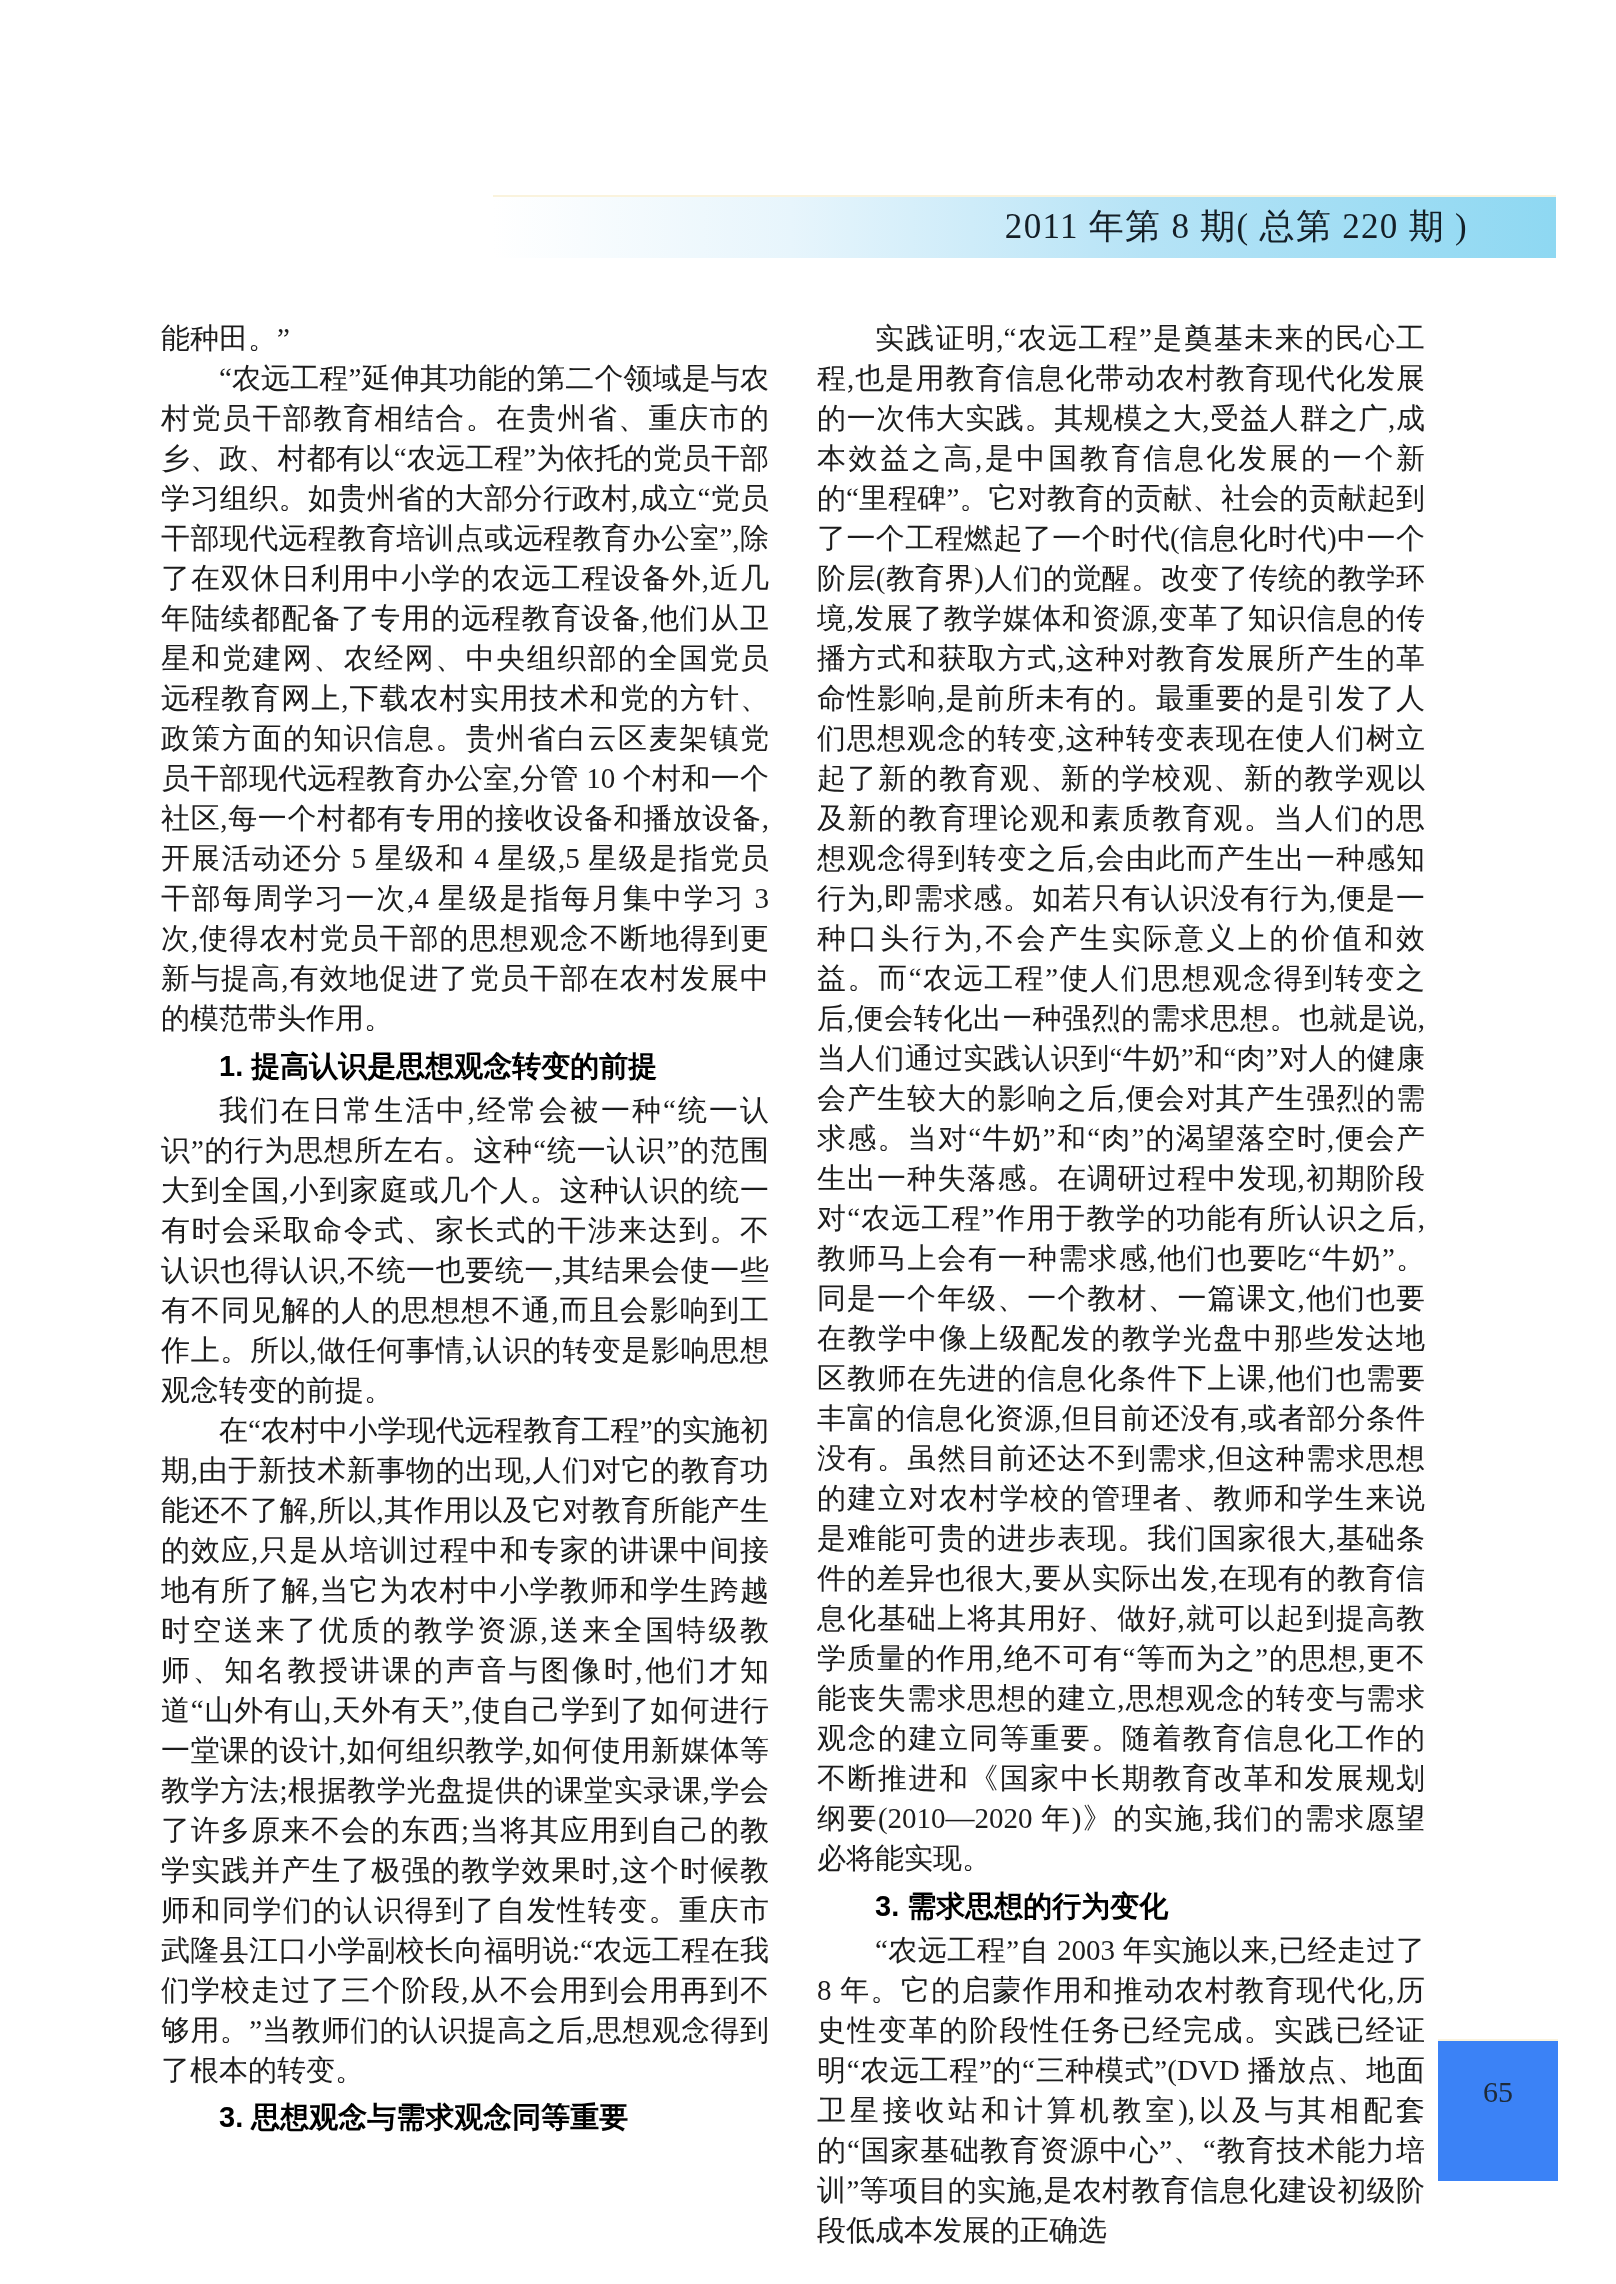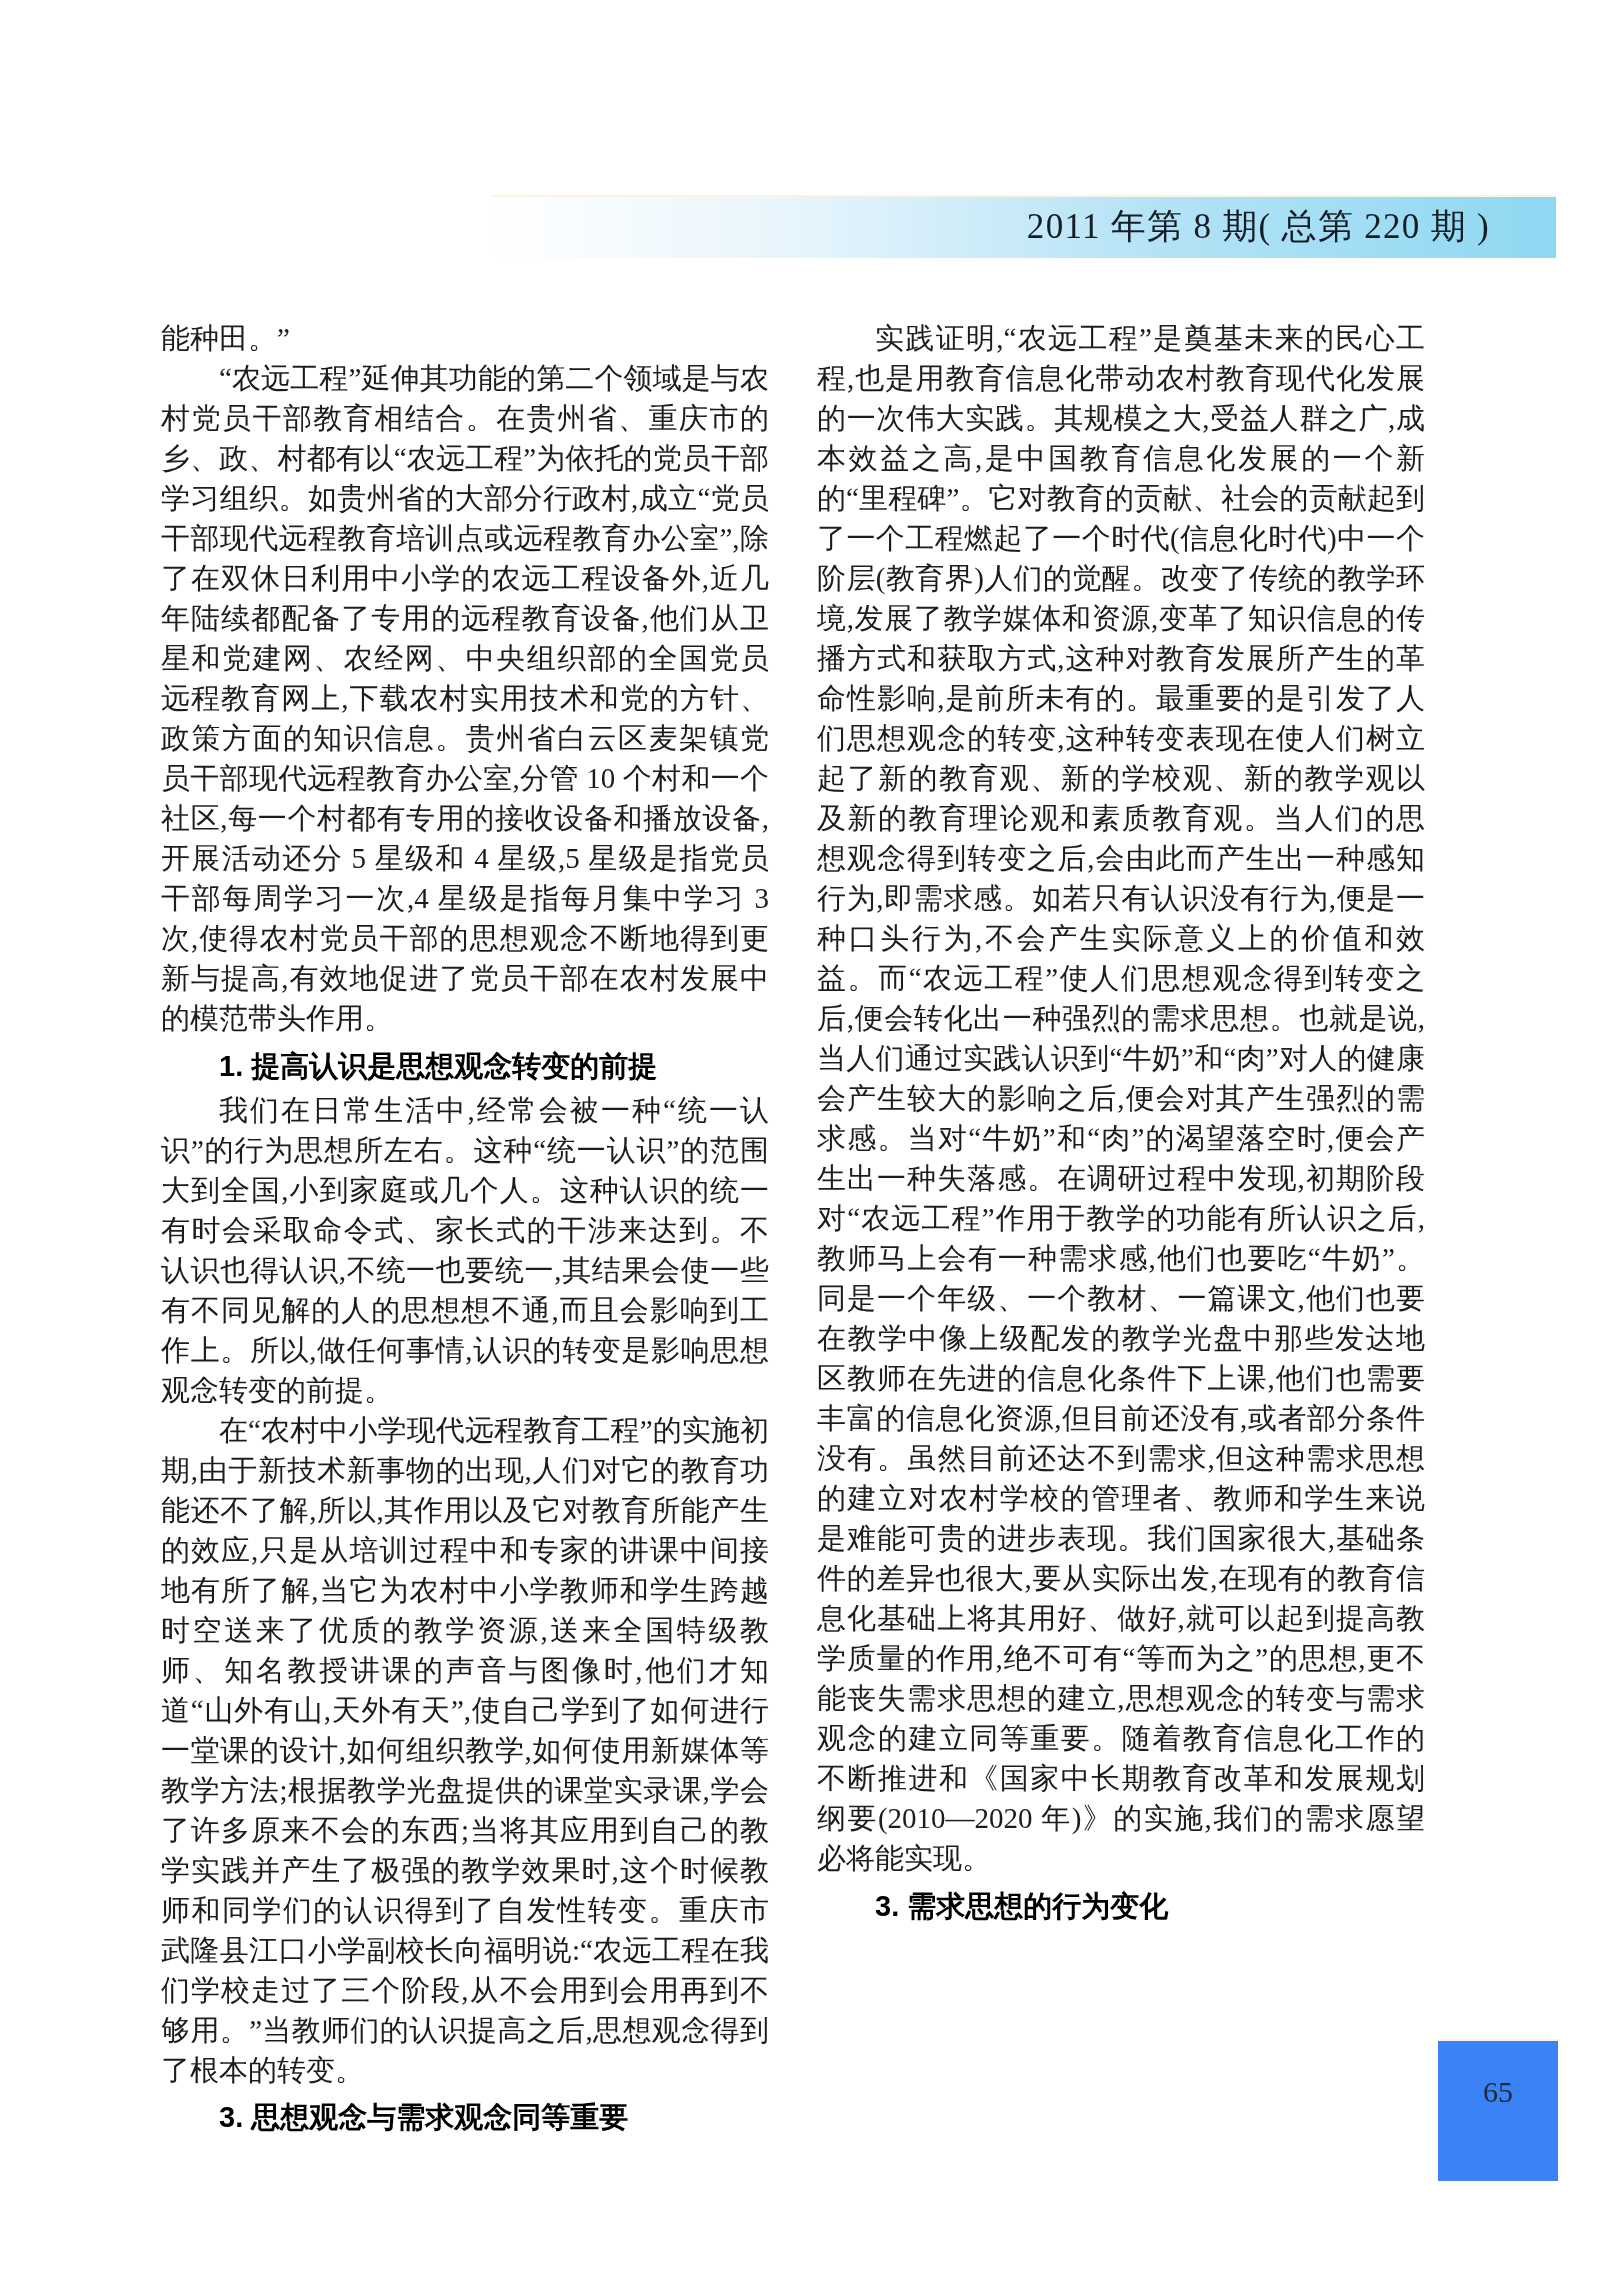--- a/index.html
+++ b/index.html
@@ -15,21 +15,21 @@
   .header-bar{
     position:absolute;left:493px;top:195px;width:1063px;height:63px;
     background:linear-gradient(to right,#ffffff 0%,#e7f5fc 28%,#b5e3f6 62%,#8ed8f2 100%);
     border-top:2.6px solid #faf3dd;
     box-sizing:border-box;
   }
   .issue-label{
     display:block;
     line-height:59px;
     text-align:right;
-    padding-right:66px;
+    padding-right:88px;
     font-size:35px;
     letter-spacing:1.3px;
     color:#141e26;
     white-space:nowrap;
   }
   
   .col{
     position:absolute;top:318px;width:608px;
     font-size:29px;line-height:40px;
     text-align:justify;
@@ -88,20 +88,21 @@
     <p>“农远工程”延伸其功能的第二个领域是与农村党员干部教育相结合。在贵州省、重庆市的乡、政、村都有以“农远工程”为依托的党员干部学习组织。如贵州省的大部分行政村,成立“党员干部现代远程教育培训点或远程教育办公室”,除了在双休日利用中小学的农远工程设备外,近几年陆续都配备了专用的远程教育设备,他们从卫星和党建网、农经网、中央组织部的全国党员远程教育网上,下载农村实用技术和党的方针、政策方面的知识信息。贵州省白云区麦架镇党员干部现代远程教育办公室,分管 10 个村和一个社区,每一个村都有专用的接收设备和播放设备,开展活动还分 5 星级和 4 星级,5 星级是指党员干部每周学习一次,4 星级是指每月集中学习 3 次,使得农村党员干部的思想观念不断地得到更新与提高,有效地促进了党员干部在农村发展中的模范带头作用。</p>
     <h3 class="sub-heading">1. 提高认识是思想观念转变的前提</h3>
     <p>我们在日常生活中,经常会被一种“统一认识”的行为思想所左右。这种“统一认识”的范围大到全国,小到家庭或几个人。这种认识的统一有时会采取命令式、家长式的干涉来达到。不认识也得认识,不统一也要统一,其结果会使一些有不同见解的人的思想想不通,而且会影响到工作上。所以,做任何事情,认识的转变是影响思想观念转变的前提。</p>
     <p>在“农村中小学现代远程教育工程”的实施初期,由于新技术新事物的出现,人们对它的教育功能还不了解,所以,其作用以及它对教育所能产生的效应,只是从培训过程中和专家的讲课中间接地有所了解,当它为农村中小学教师和学生跨越时空送来了优质的教学资源,送来全国特级教师、知名教授讲课的声音与图像时,他们才知道“山外有山,天外有天”,使自己学到了如何进行一堂课的设计,如何组织教学,如何使用新媒体等教学方法;根据教学光盘提供的课堂实录课,学会了许多原来不会的东西;当将其应用到自己的教学实践并产生了极强的教学效果时,这个时候教师和同学们的认识得到了自发性转变。重庆市武隆县江口小学副校长向福明说:“农远工程在我们学校走过了三个阶段,从不会用到会用再到不够用。”当教师们的认识提高之后,思想观念得到了根本的转变。</p>
     <h3 class="sub-heading">3. 思想观念与需求观念同等重要</h3>
   </div>
 
   <div class="col col-right">
     <p>实践证明,“农远工程”是奠基未来的民心工程,也是用教育信息化带动农村教育现代化发展的一次伟大实践。其规模之大,受益人群之广,成本效益之高,是中国教育信息化发展的一个新的“里程碑”。它对教育的贡献、社会的贡献起到了一个工程燃起了一个时代(信息化时代)中一个阶层(教育界)人们的觉醒。改变了传统的教学环境,发展了教学媒体和资源,变革了知识信息的传播方式和获取方式,这种对教育发展所产生的革命性影响,是前所未有的。最重要的是引发了人们思想观念的转变,这种转变表现在使人们树立起了新的教育观、新的学校观、新的教学观以及新的教育理论观和素质教育观。当人们的思想观念得到转变之后,会由此而产生出一种感知行为,即需求感。如若只有认识没有行为,便是一种口头行为,不会产生实际意义上的价值和效益。而“农远工程”使人们思想观念得到转变之后,便会转化出一种强烈的需求思想。也就是说,当人们通过实践认识到“牛奶”和“肉”对人的健康会产生较大的影响之后,便会对其产生强烈的需求感。当对“牛奶”和“肉”的渴望落空时,便会产生出一种失落感。在调研过程中发现,初期阶段对“农远工程”作用于教学的功能有所认识之后,教师马上会有一种需求感,他们也要吃“牛奶”。同是一个年级、一个教材、一篇课文,他们也要在教学中像上级配发的教学光盘中那些发达地区教师在先进的信息化条件下上课,他们也需要丰富的信息化资源,但目前还没有,或者部分条件没有。虽然目前还达不到需求,但这种需求思想的建立对农村学校的管理者、教师和学生来说是难能可贵的进步表现。我们国家很大,基础条件的差异也很大,要从实际出发,在现有的教育信息化基础上将其用好、做好,就可以起到提高教学质量的作用,绝不可有“等而为之”的思想,更不能丧失需求思想的建立,思想观念的转变与需求观念的建立同等重要。随着教育信息化工作的不断推进和《国家中长期教育改革和发展规划纲要(2010—2020 年)》的实施,我们的需求愿望必将能实现。</p>
     <h3 class="sub-heading">3. 需求思想的行为变化</h3>
+    <p>“农远工程”自 2003 年实施以来,已经走过了 8 年。它的启蒙作用和推动农村教育现代化,历史性变革的阶段性任务已经完成。实践已经证明“农远工程”的“三种模式”(DVD 播放点、地面卫星接收站和计算机教室),以及与其相配套的“国家基础教育资源中心”、“教育技术能力培训”等项目的实施,是农村教育信息化建设初级阶段低成本发展的正确选</p>
   </div>
 
   <div class="page-number-box">
     <span class="page-number">65</span>
   </div>
 
 </div>
 
 
 </body></html>

